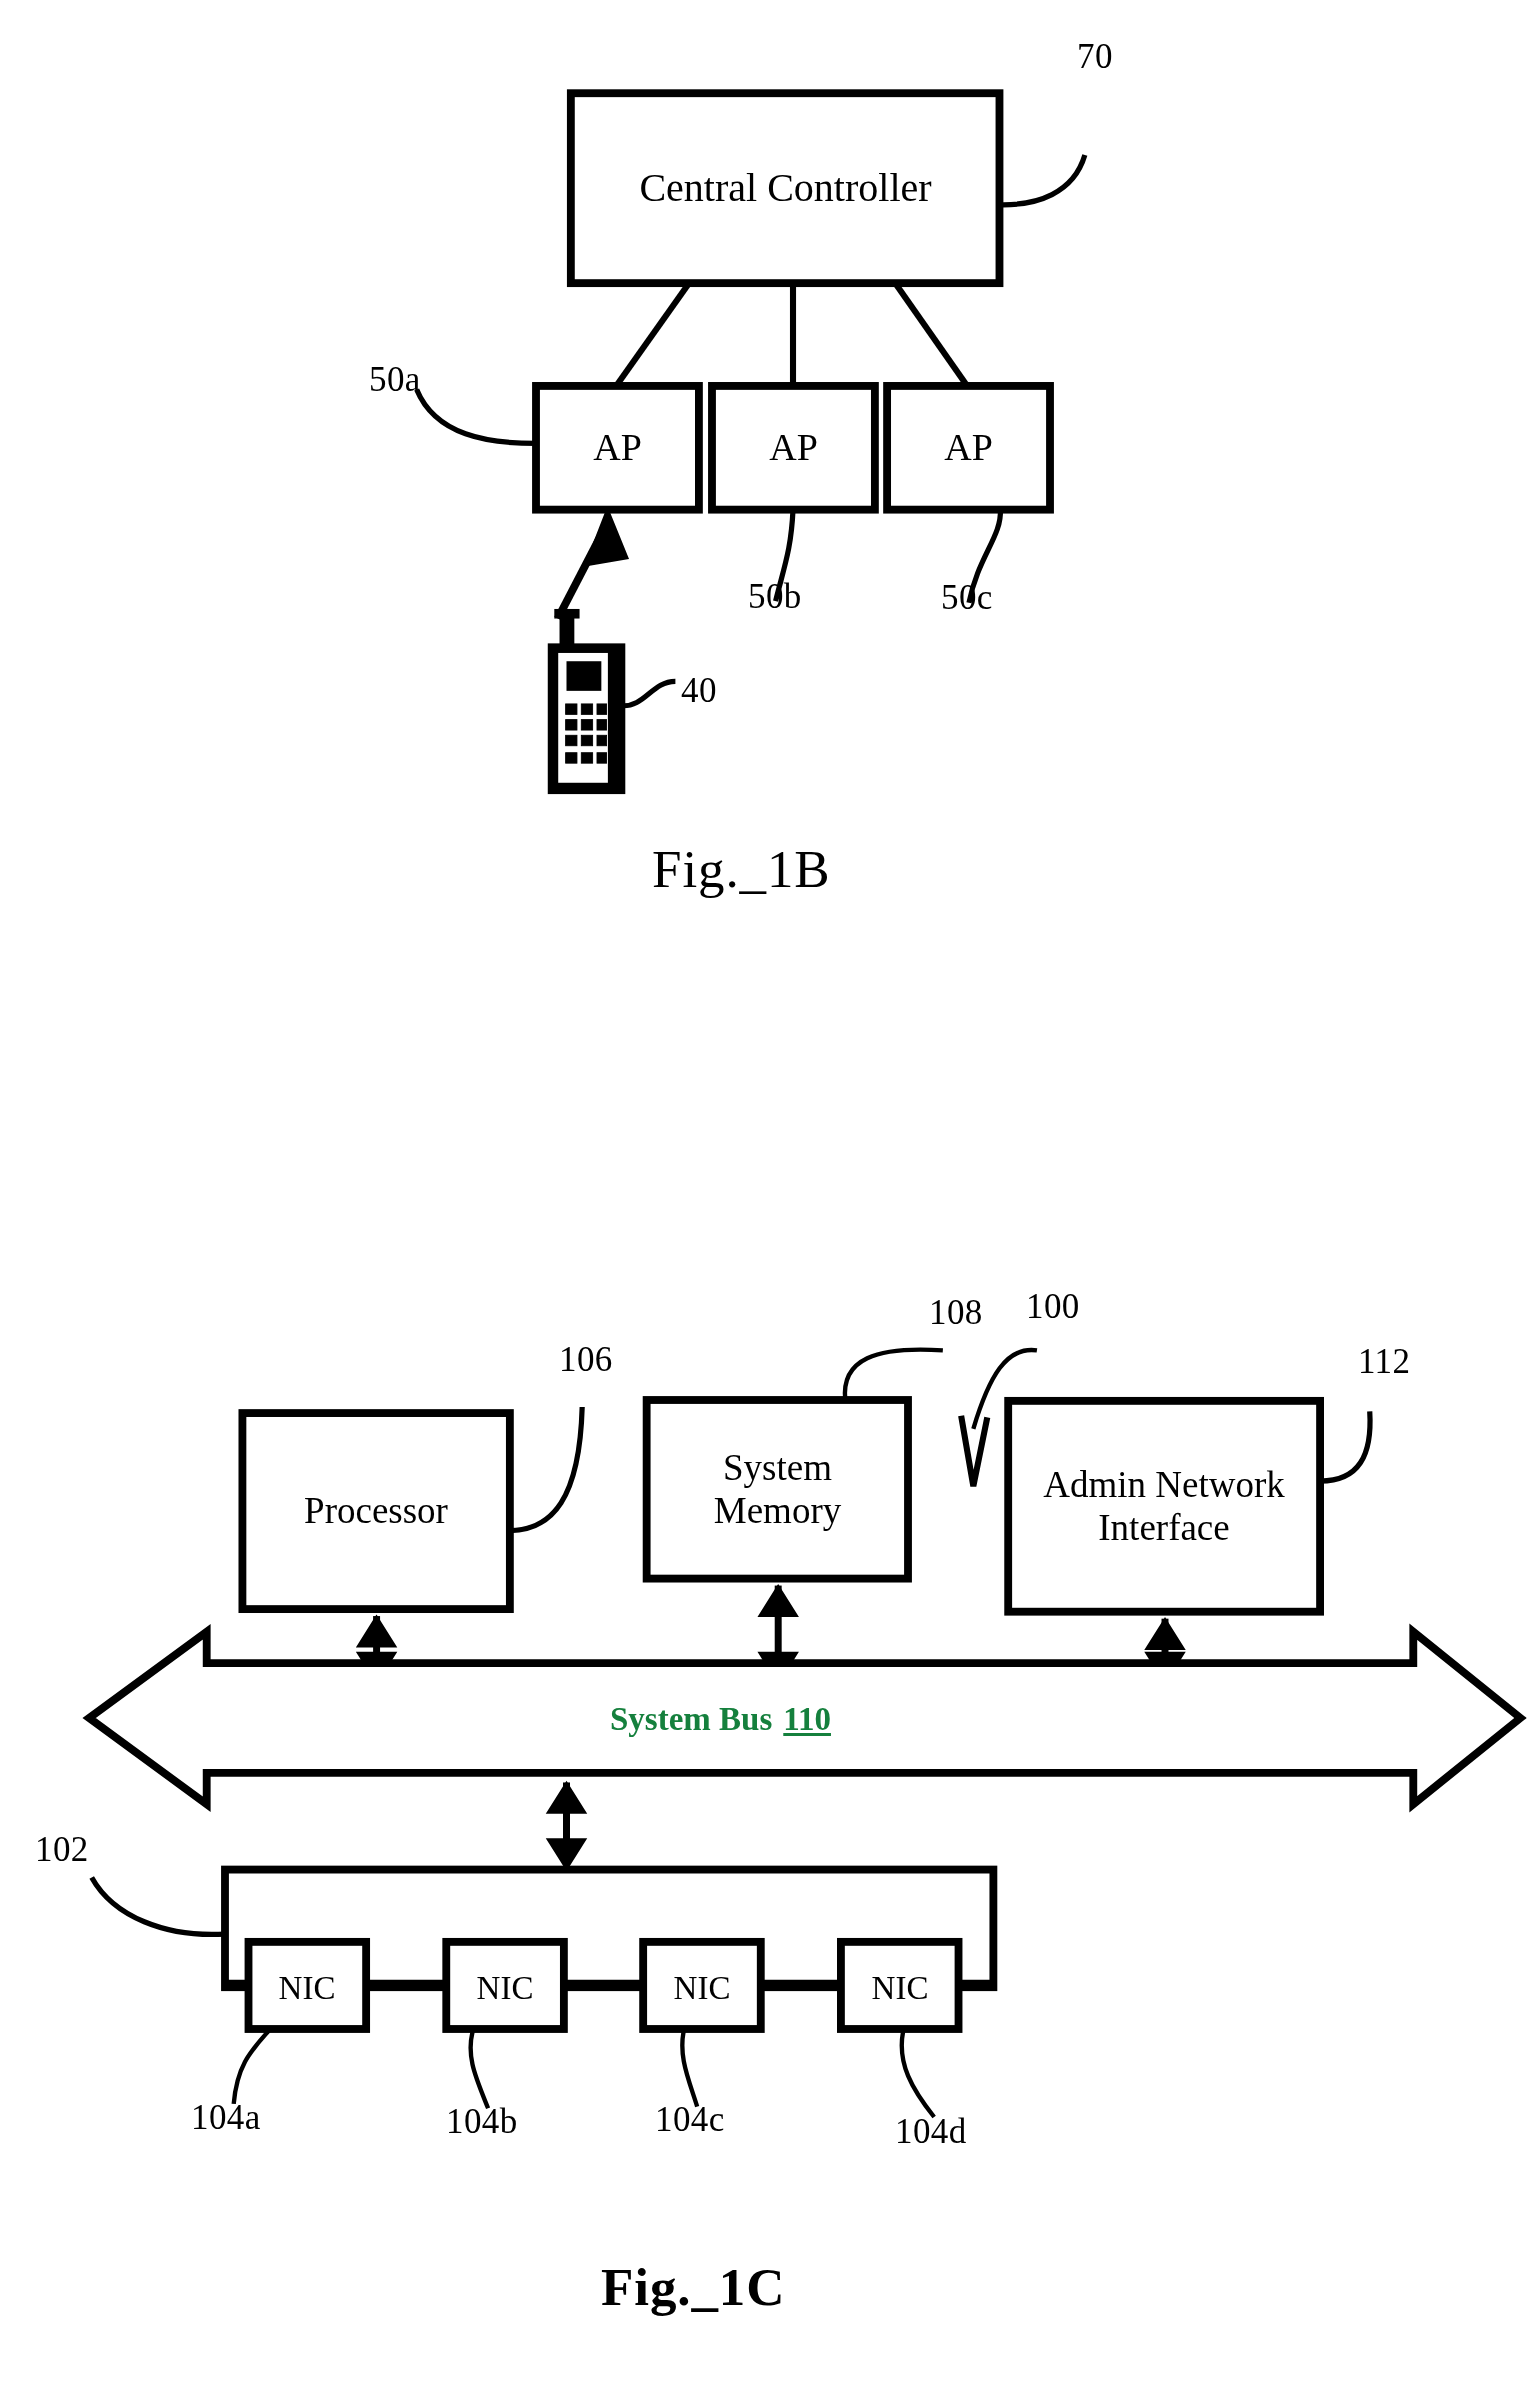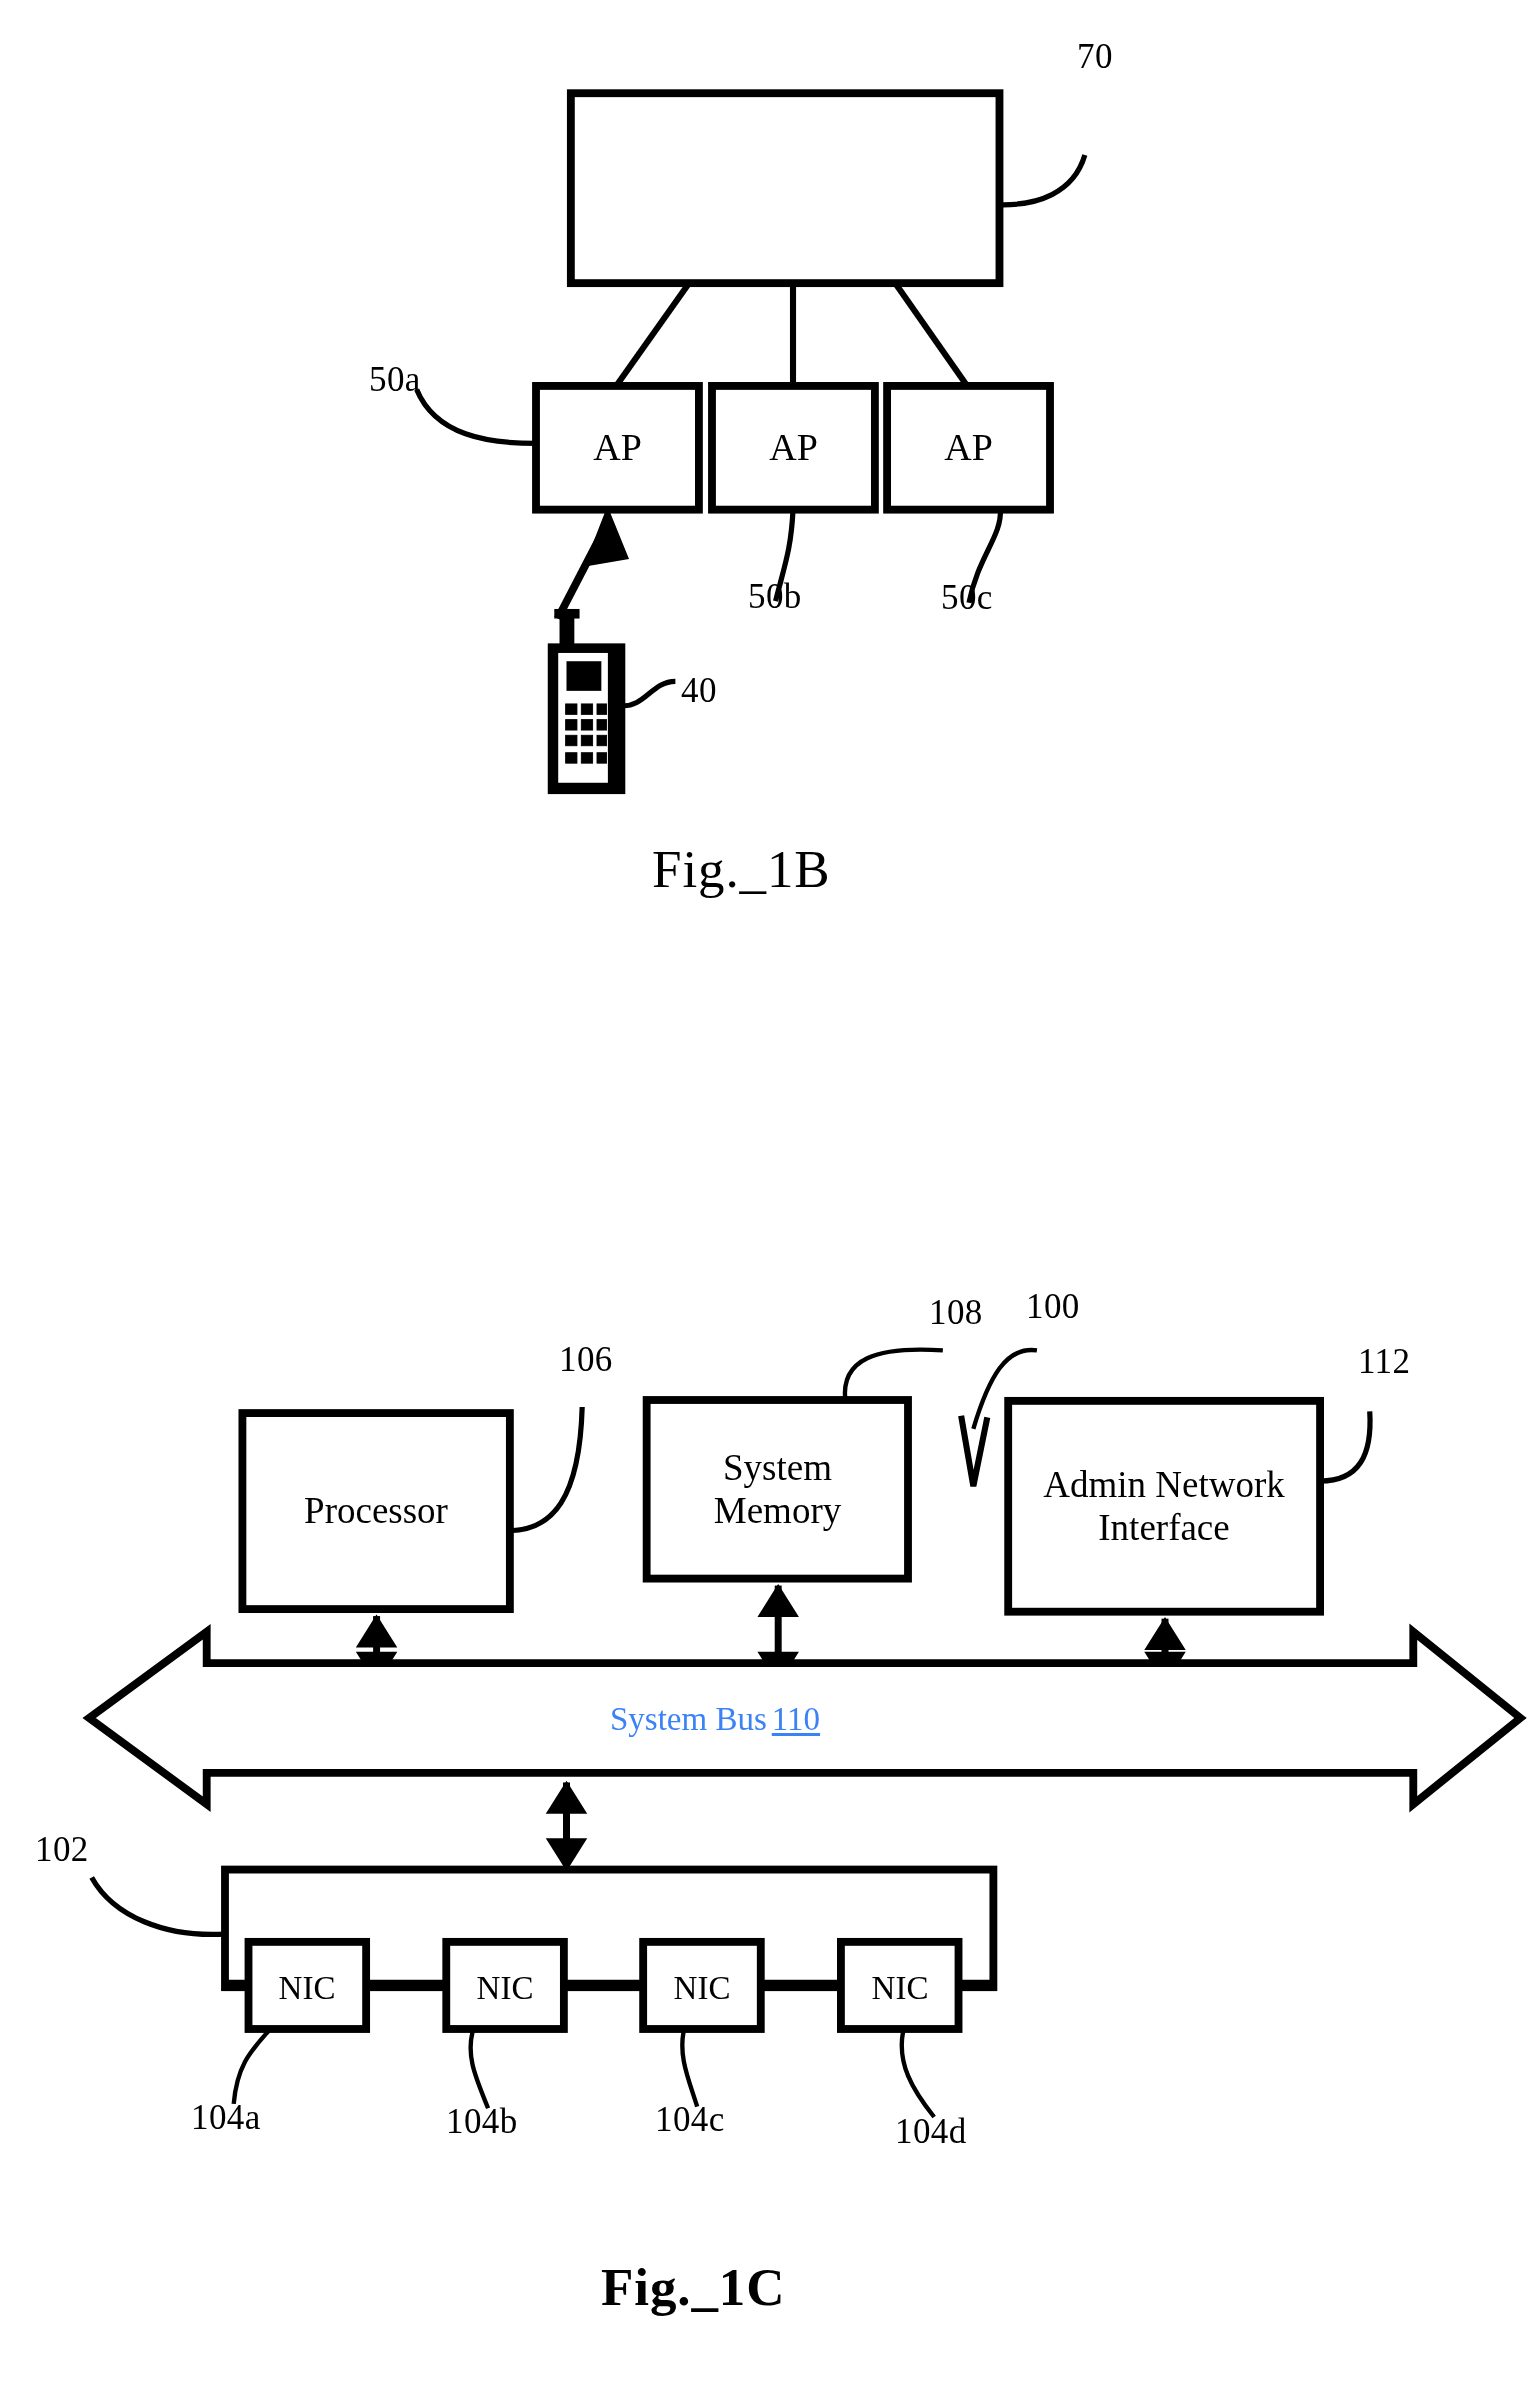--- a/index.html
+++ b/index.html
@@ -51,24 +51,25 @@
     position: absolute;
     font-family: "Liberation Serif", serif;
     font-size: 53px;
     color: #000;
     letter-spacing: 0.9px;
   }
   .bus-label {
     position: absolute;
     font-family: "Liberation Serif", serif;
     font-size: 33px;
-    color: #3b82f6;
+    color: #15803d;
     display: flex;
     align-items: baseline;
-    gap: 5px;
+    gap: 11px;
+    font-weight: bold;
   }
   .bus-label .bus-num {
     text-decoration: underline;
     text-underline-offset: 2.6px;
   }
 </style>
 </head>
 <body>
 
 <div id="figure-sheet">
@@ -188,20 +189,21 @@
       <rect x="965" y="2229" width="135" height="100" stroke-width="9" fill="#fff"></rect>
 
       <path d="M310 2329 C 290 2352 272 2368 268 2415" stroke-width="5"></path>
       <path d="M543 2329 C 534 2360 546 2385 560 2420" stroke-width="5"></path>
       <path d="M785 2329 C 778 2360 790 2386 800 2418" stroke-width="5"></path>
       <path d="M1037 2329 C 1028 2368 1048 2400 1072 2430" stroke-width="5"></path>
 
     </g>
   </svg>
 
+  <div class="box-label" style="left:571px; top:93px; width:429px; height:190px; font-size:40px;">Central Controller</div>
 
   <div class="ref-num" style="left:1077px; top:37px;">70</div>
 
   <div class="box-label" style="left:536px; top:386px; width:163px; height:124px; font-size:38px;">AP</div>
   <div class="box-label" style="left:712px; top:386px; width:163px; height:124px; font-size:38px;">AP</div>
   <div class="box-label" style="left:887px; top:386px; width:163px; height:124px; font-size:38px;">AP</div>
 
   <div class="ref-num" style="left:369px; top:360px;">50a</div>
   <div class="ref-num" style="left:748px; top:577px;">50b</div>
   <div class="ref-num" style="left:941px; top:578px;">50c</div>

